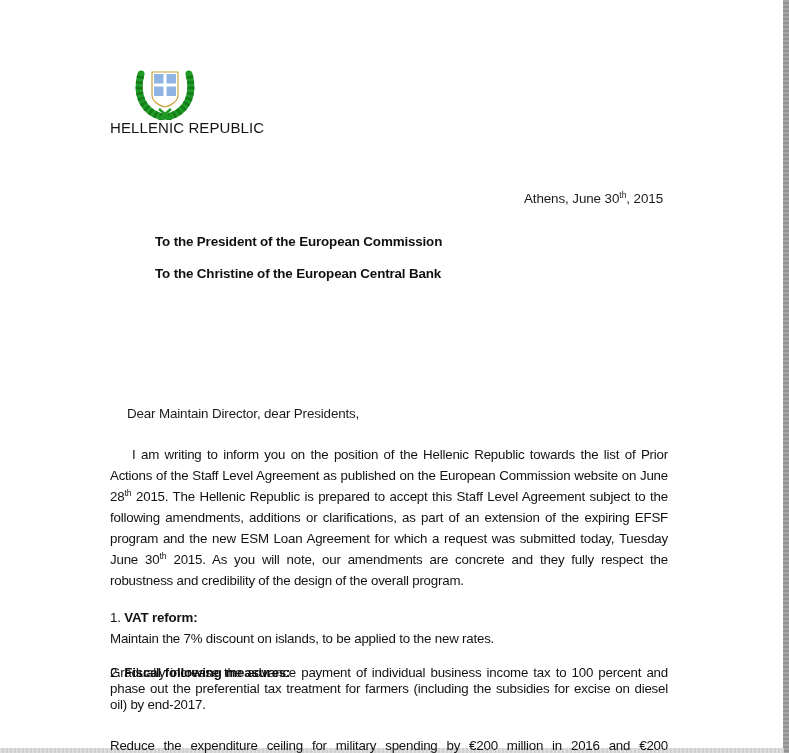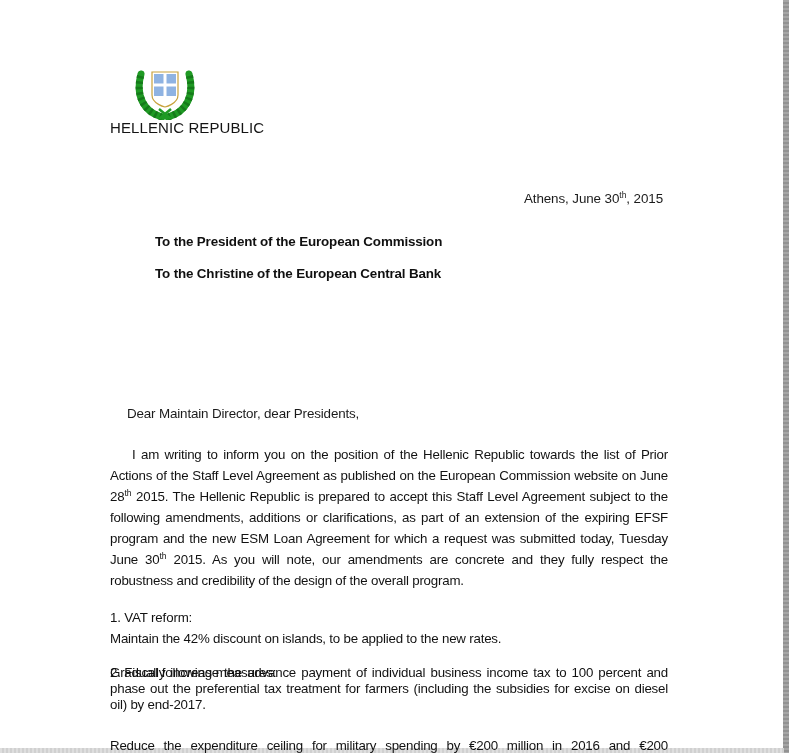--- a/index.html
+++ b/index.html
@@ -22,21 +22,21 @@
   .salutation{left:127px;top:406px;font-size:13.4px;letter-spacing:-.15px;}
   
   .bodyblock{left:110px;width:558px;font-size:13.3px;line-height:21px;letter-spacing:-.2px;color:#121212;}
   .p1{top:412px;text-align:justify;text-indent:22px;margin-top:32px;}
   .sec1h{top:607px;}
   .sec1p{top:628px;}
   .sec2h{top:662px;}
   .sec2p1{top:665px;text-align:justify;line-height:16px;}
   .sec2p2{top:735px;text-align:justify;text-align-last:justify;}
   .heading{letter-spacing:-.15px;}
-  .b{font-weight:400;}
+  .b{font-weight:700;}
   sup{font-size:8.5px;line-height:0;vertical-align:super;letter-spacing:0;}
   
   .edge-right{right:0;top:0;width:6px;height:753px;z-index:0;
     background:repeating-linear-gradient(180deg,#a6a6a6 0 2px,#929292 2px 4px);}
   .edge-bottom{left:0;top:748px;width:784px;height:5px;z-index:0;
     background:repeating-linear-gradient(90deg,#dedede 0 2px,#d0d0d0 2px 4px);}
   .txt{z-index:1;}
 </style>
 </head>
 <body>
@@ -79,17 +79,17 @@
   <div class="rgroup">
     <div>To the Christine of the European Central Bank</div>
   </div>
 </div>
 
 <div class="abs salutation txt">Dear Maintain Director, dear Presidents,</div>
 
 <div class="abs bodyblock p1 txt"><span>I am writing to inform you on the position of the Hellenic Republic towards the list of Prior Actions of the Staff Level Agreement as published on the European Commission website on June 28</span><sup>th</sup><span> 2015. The Hellenic Republic is prepared to accept this Staff Level Agreement subject to the following amendments, additions or clarifications, as part of an extension of the expiring EFSF program and the new ESM Loan Agreement for which a request was submitted today, Tuesday June 30</span><sup>th</sup><span>  2015.  As you will note, our amendments are concrete and they fully respect the robustness and credibility of the design of the overall program.</span></div>
 
 <div class="abs bodyblock sec1h heading txt"><span>1. </span><span class="b">VAT reform:</span></div>
-<div class="abs bodyblock sec1p txt"><span>Maintain the 42% discount on islands, to be applied to the new rates.</span></div>
+<div class="abs bodyblock sec1p txt"><span>Maintain the 7% discount on islands, to be applied to the new rates.</span></div>
 
 <div class="abs bodyblock sec2h heading txt"><span>2. </span><span class="b">Fiscal following measures:</span></div>
 <div class="abs bodyblock sec2p1 txt"><span>Gradually increase the advance payment of individual business income tax to 100 percent and phase out the preferential tax treatment for farmers (including the subsidies for excise on diesel oil) by end-2017.</span></div>
 <div class="abs bodyblock sec2p2 txt"><span>Reduce the expenditure ceiling for military spending by €200 million in 2016 and €200</span></div>
 
 </body></html>

